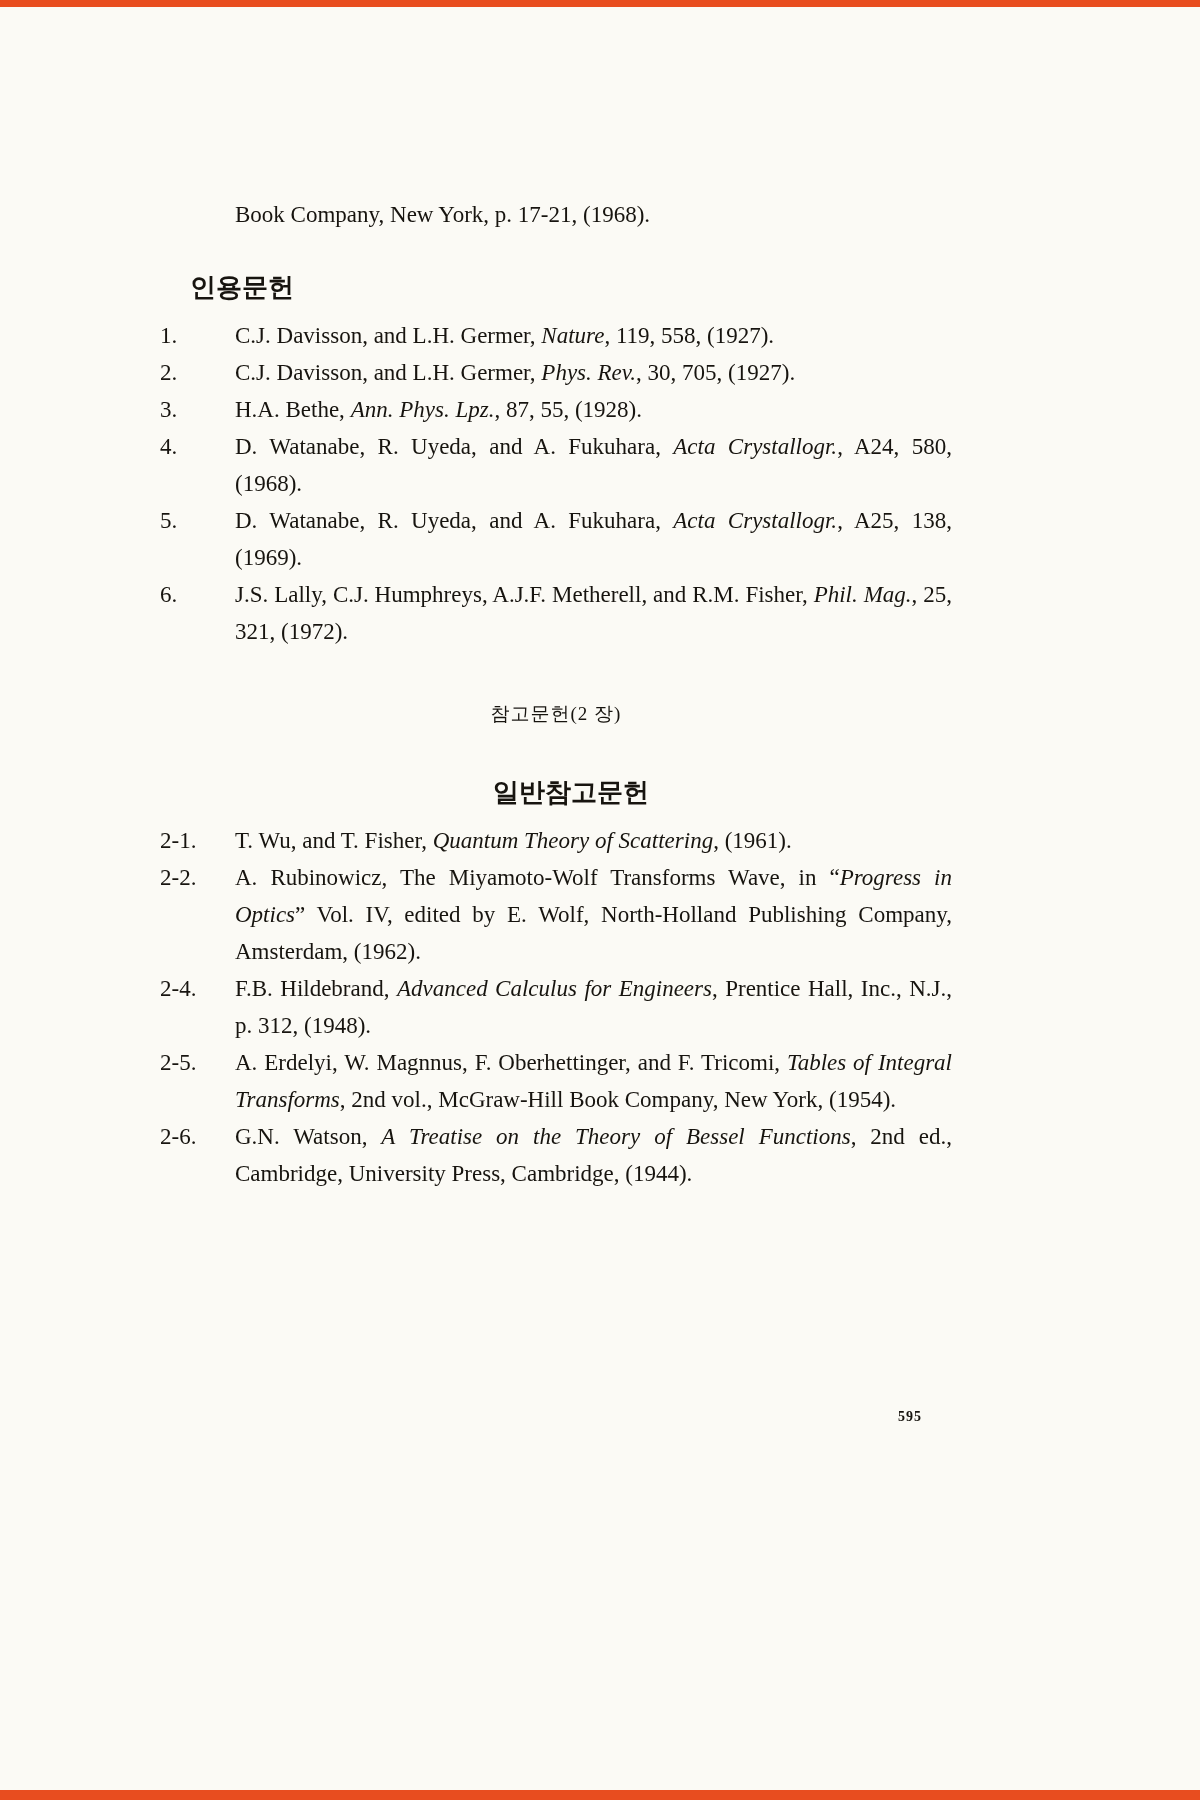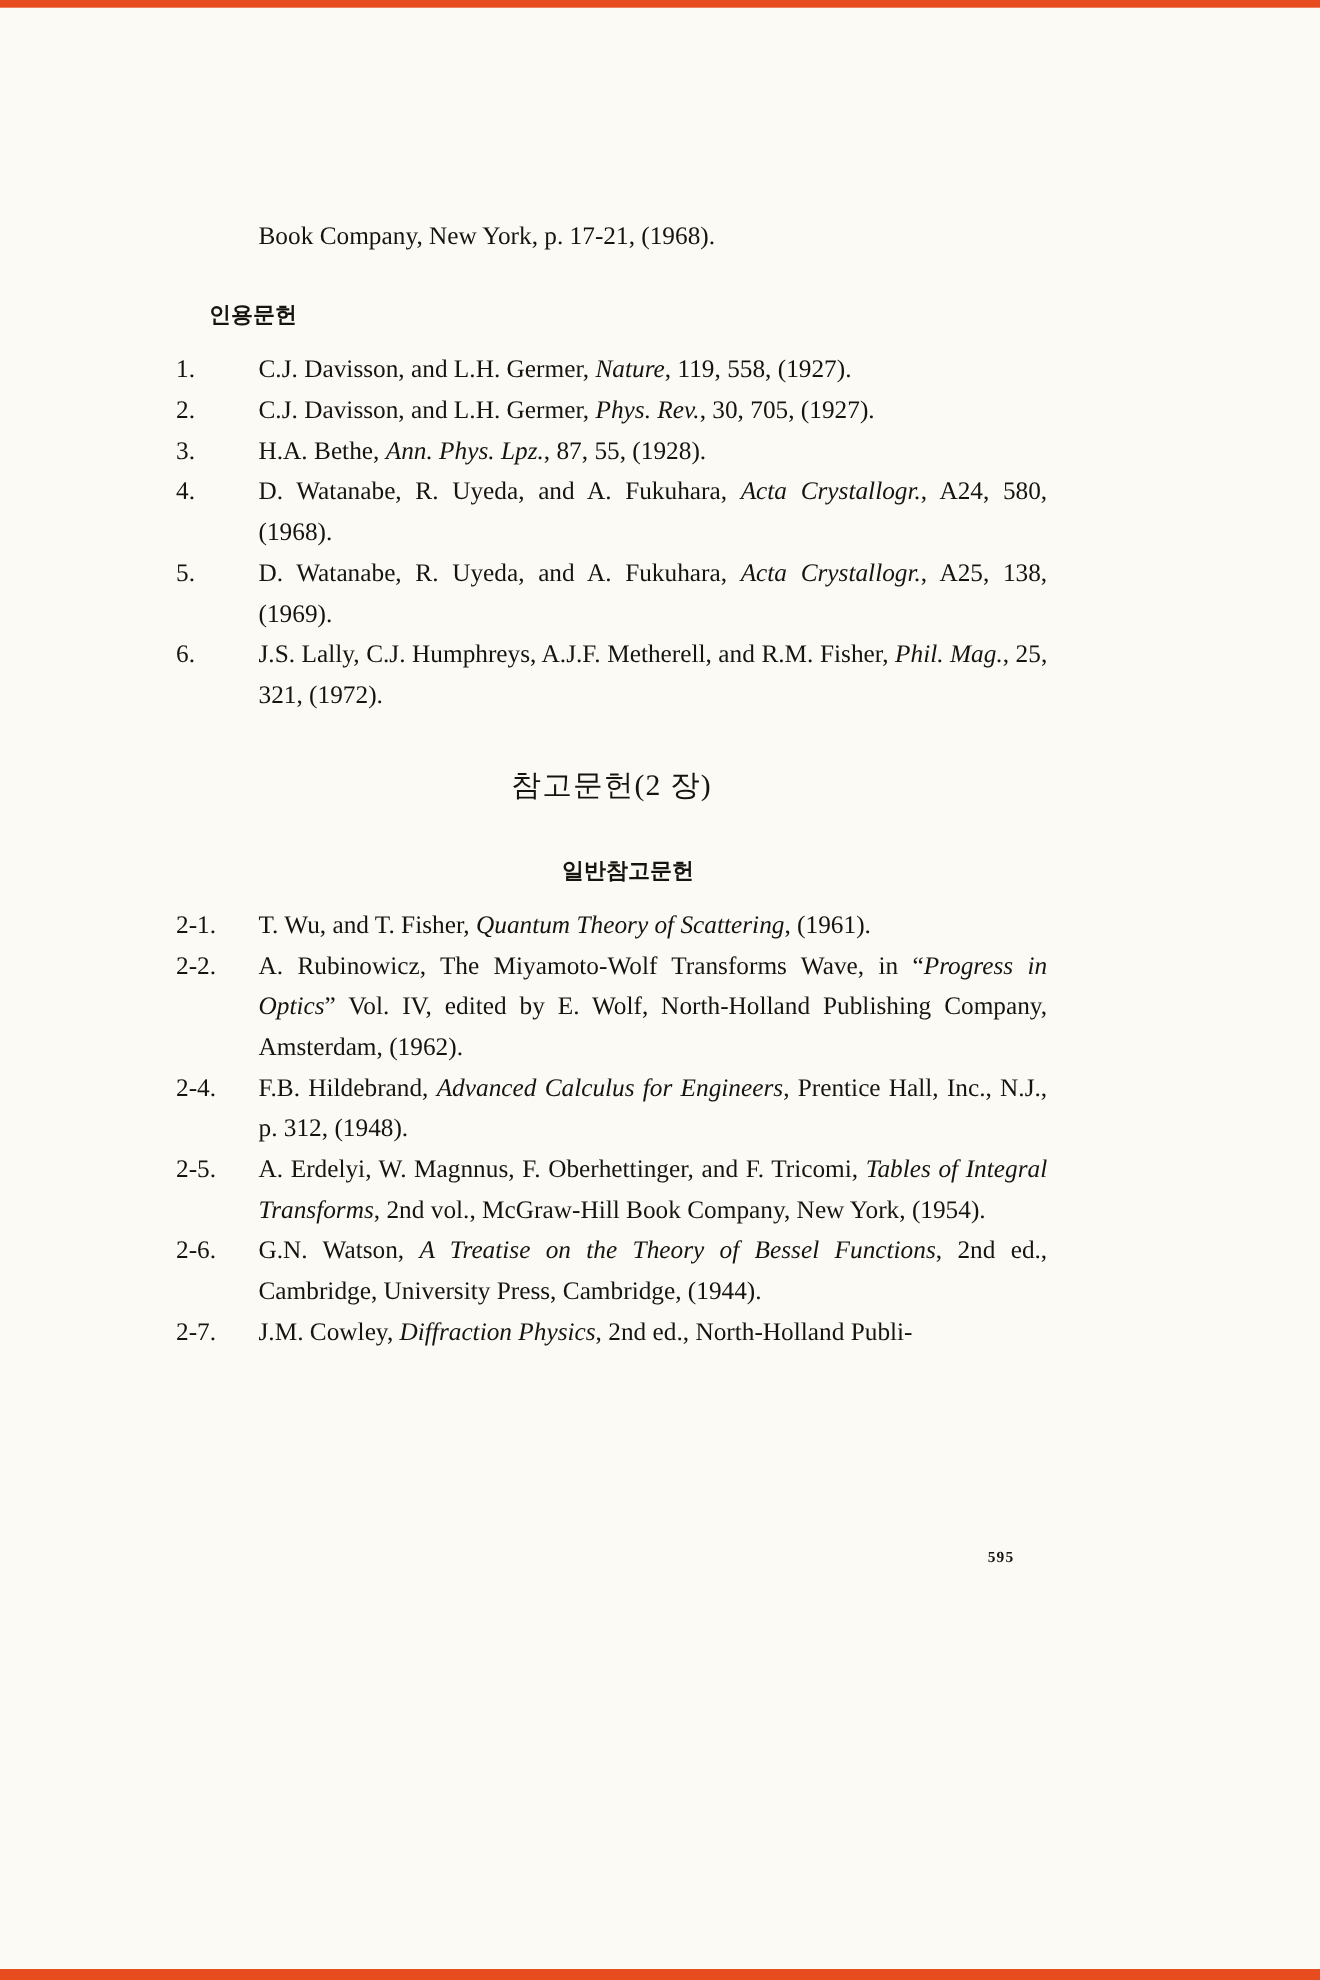--- a/index.html
+++ b/index.html
@@ -34,21 +34,21 @@
     width: 792px;
     font-size: 23px;
     line-height: 37px;
     margin-left: 20px;
   }
   .cont-line {
     margin: 0 0 0 75px;
   }
   .subheading {
     margin: 36px 0 11px 30px;
-    font-size: 20px;
+    font-size: 26px;
     font-weight: 600;
     line-height: 37px;
   }
   .subheading.general {
     margin-top: 40px;
     text-align: center;
   }
   .ref-list {
     margin: 0;
     padding: 0;
@@ -61,21 +61,21 @@
     flex: 0 0 75px;
     width: 75px;
   }
   .ref-item .txt {
     flex: 1;
     text-align: justify;
   }
   .center-heading {
     margin: 44px 0 0 0;
     text-align: center;
-    font-size: 27px;
+    font-size: 19px;
     font-weight: 500;
     line-height: 40px;
     letter-spacing: 1px;
   }
   .page-number {
     position: absolute;
     left: 898px;
     top: 1409px;
     font-size: 14px;
     font-weight: bold;
@@ -141,24 +141,20 @@
         <span class="txt"><span>F.B. Hildebrand, </span><span class="italic">Advanced Calculus for Engineers</span><span>, Prentice Hall, Inc., N.J., p. 312, (1948).</span></span>
       </div>
       <div class="ref-item">
         <span class="num">2-5.</span>
         <span class="txt"><span>A. Erdelyi, W. Magnnus, F. Oberhettinger, and F. Tricomi, </span><span class="italic">Tables of Integral Transforms</span><span>, 2nd vol., McGraw-Hill Book Company, New York, (1954).</span></span>
       </div>
       <div class="ref-item">
         <span class="num">2-6.</span>
         <span class="txt"><span>G.N. Watson, </span><span class="italic">A Treatise on the Theory of Bessel Functions</span><span>, 2nd ed., Cambridge, University Press, Cambridge, (1944).</span></span>
       </div>
-      <div class="ref-item">
-        <span class="num">2-7.</span>
-        <span class="txt"><span>J.M. Cowley, </span><span class="italic">Diffraction Physics</span><span>, 2nd ed., North-Holland Publi-</span></span>
-      </div>
     </div>
 
   </div>
 
   <div class="page-number">595</div>
 
   <div class="scan-edge bottom" style="background-color: rgb(232, 77, 31);"></div>
 
 </div>
 

